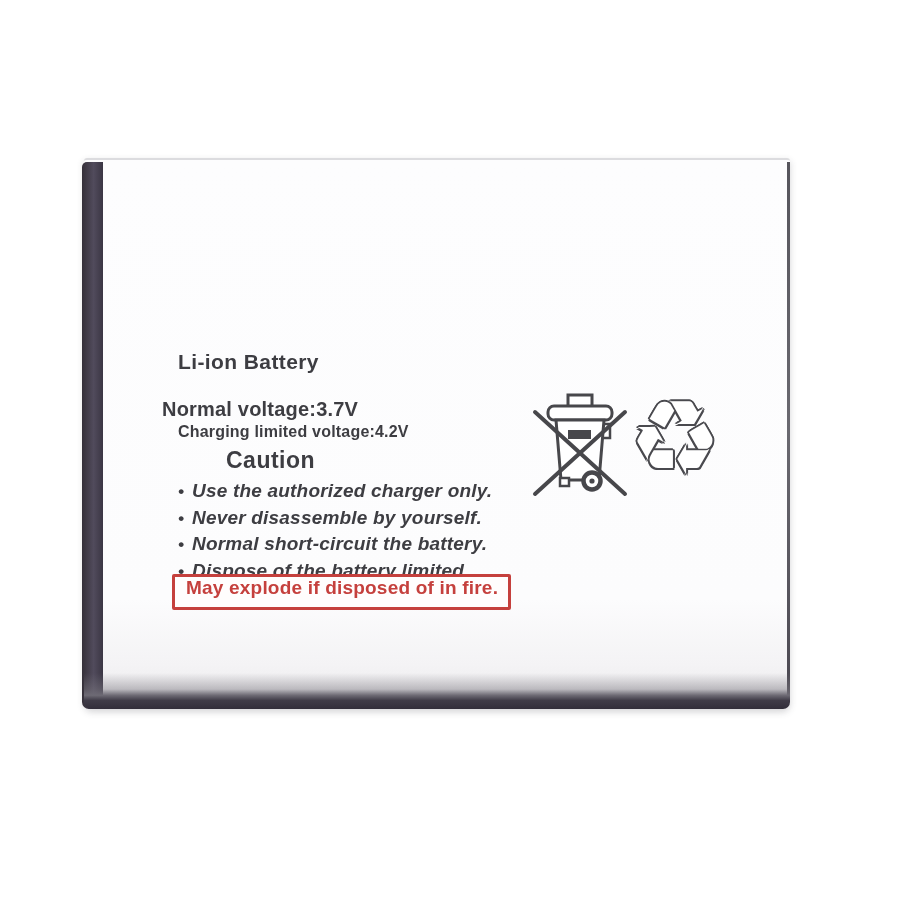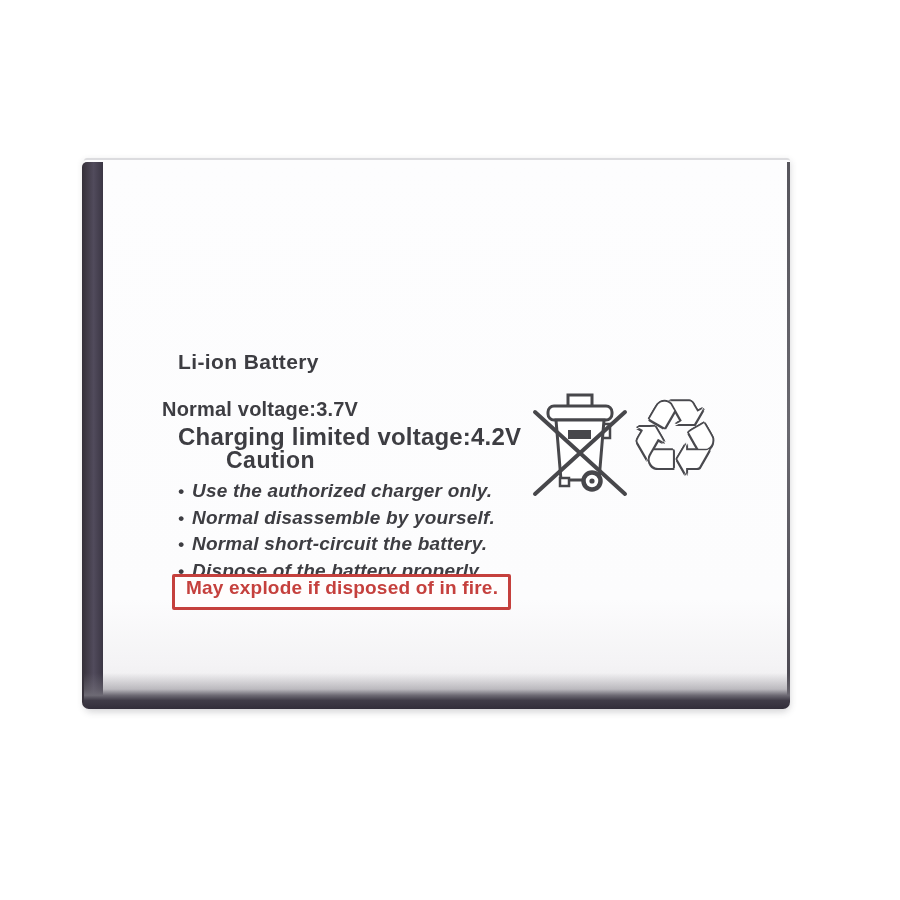--- a/index.html
+++ b/index.html
@@ -77,21 +77,21 @@
     top: 238px;
     font-size: 20px;
     font-weight: 600;
     letter-spacing: 0.2px;
     color: var(--text, #3d3d42);
   }
   .voltage-2 {
     position: absolute;
     left: 94px;
     top: 263px;
-    font-size: 24px;
+    font-size: 16px;
     font-weight: 600;
     letter-spacing: 0.2px;
     color: var(--text, #3d3d42);
   }
   .caution-heading {
     position: absolute;
     left: 102px;
     top: 287px;
     font-size: 23px;
     font-weight: bold;
@@ -181,27 +181,27 @@
     <div class="voltage-1">Normal voltage:3.7V</div>
     <div class="voltage-2">Charging limited voltage:4.2V</div>
 
     <div class="caution-heading">Caution</div>
 
     <ul class="caution-list">
       <li>
         <span class="b">•</span><span>Use the authorized charger only.</span>
       </li>
       <li>
-        <span class="b">•</span><span>Normal disassemble by yourself.</span>
+        <span class="b">•</span><span>Never disassemble by yourself.</span>
       </li>
       <li>
         <span class="b">•</span><span>Normal short-circuit the battery.</span>
       </li>
       <li>
-        <span class="b">•</span><span>Dispose of the battery properly.</span>
+        <span class="b">•</span><span>Dispose of the battery limited.</span>
       </li>
     </ul>
 
     <div class="warning-box">
       <span>May explode if disposed of in fire.</span>
     </div>
 
     <svg class="weee-icon" width="96" height="106" viewBox="0 0 96 106" fill="none">
 
       <rect x="36" y="4" width="24" height="13" fill="#ffffff" stroke="#47474b" stroke-width="3"></rect>

